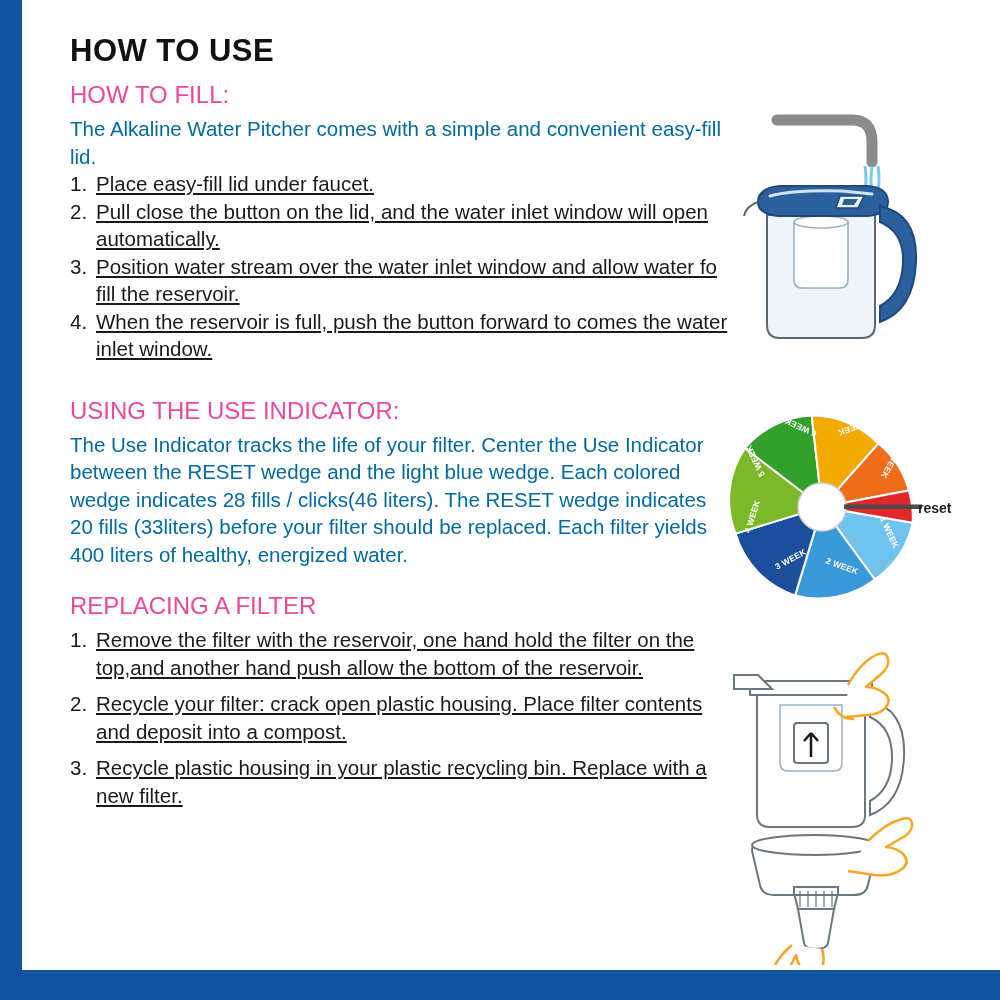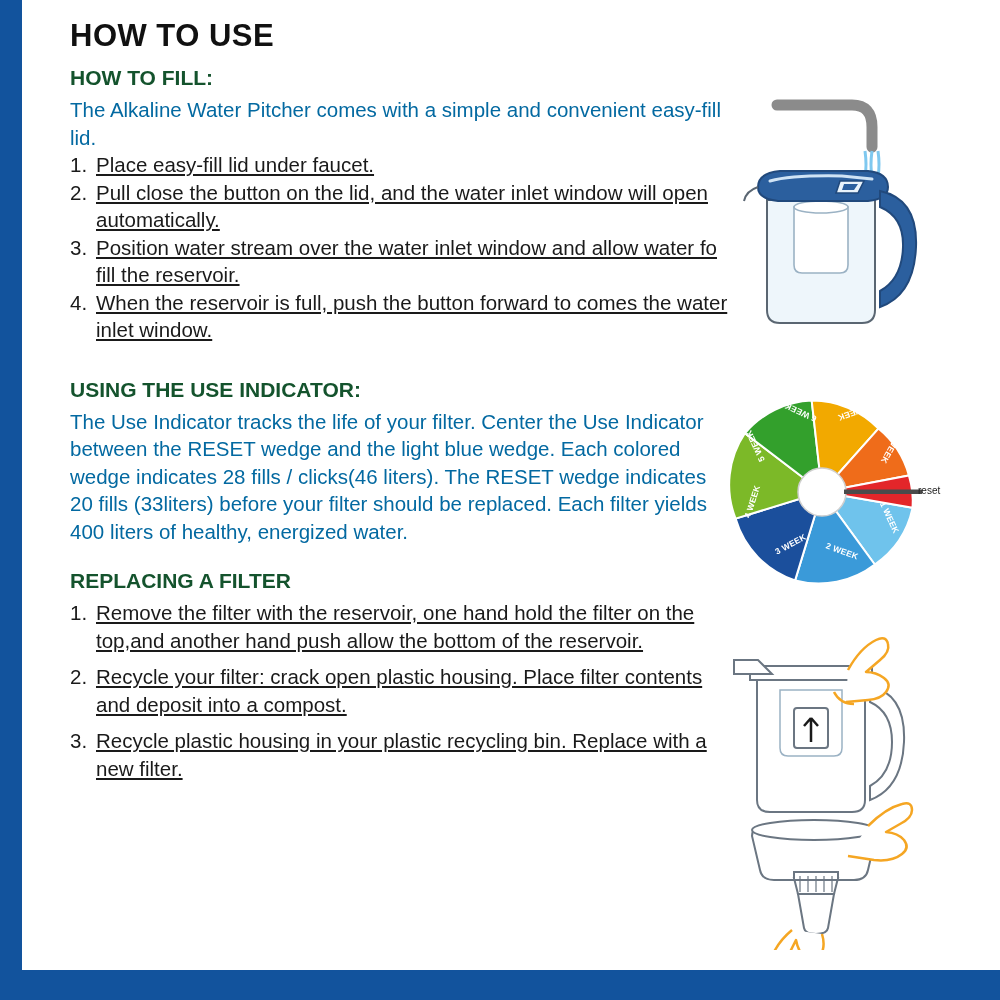--- a/index.html
+++ b/index.html
@@ -15,31 +15,31 @@
   .left-bar{
     position:absolute;left:0;top:0;width:22px;height:1000px;
     background:#12539d;
   }
   
   .bottom-bar{
     position:absolute;left:0;bottom:0;width:1000px;height:30px;
     background:#12539d;
   }
   .page{
-    position:absolute;left:22px;top:0;width:876px;height:970px;
+    position:absolute;left:22px;top:15px;width:876px;height:970px;
   }
   .content{
     position:absolute;left:48px;top:18px;width:660px;
   }
   h1.title{
     font-size:31px;font-weight:bold;letter-spacing:.5px;margin:0 0 12px 0;
     color:#111;
   }
   h2.sec{
-    font-size:21px;font-weight:bold;margin:0 0 6px 0;color:#14532d;
+    font-size:24px;font-weight:normal;margin:0 0 6px 0;color:#ec4899;
   }
   p.body{
     font-size:20.5px;line-height:27.5px;margin:0;color:#0369a1;
   }
   .blk{margin-bottom:0;}
   .gap-lg{height:34px;}
   .gap-md{height:24px;}
   .list{font-size:20.5px;line-height:27.5px;}
   .li{display:flex;margin:0;}
   .li .num{width:26px;flex:0 0 26px;}
@@ -57,21 +57,21 @@
   
   .art-filter{left:700px;top:630px;width:250px;height:320px;}
 
   .wheel-wrap{position:relative;width:215px;height:215px;}
   .wlabel{
     position:absolute;font-size:8.5px;font-weight:bold;color:#fff;
     font-family:"Liberation Sans", sans-serif;letter-spacing:.2px;
     text-align:center;line-height:9.5px;
   }
   .reset-label{
-    position:absolute;font-size:10px;color:#222;font-weight:normal;
+    position:absolute;font-size:14px;color:#222;font-weight:bold;
   }
   svg{display:block;}
 </style>
 </head>
 <body>
 
 <div class="left-bar"></div>
 <div class="bottom-bar"></div>
 
 <div class="page">

